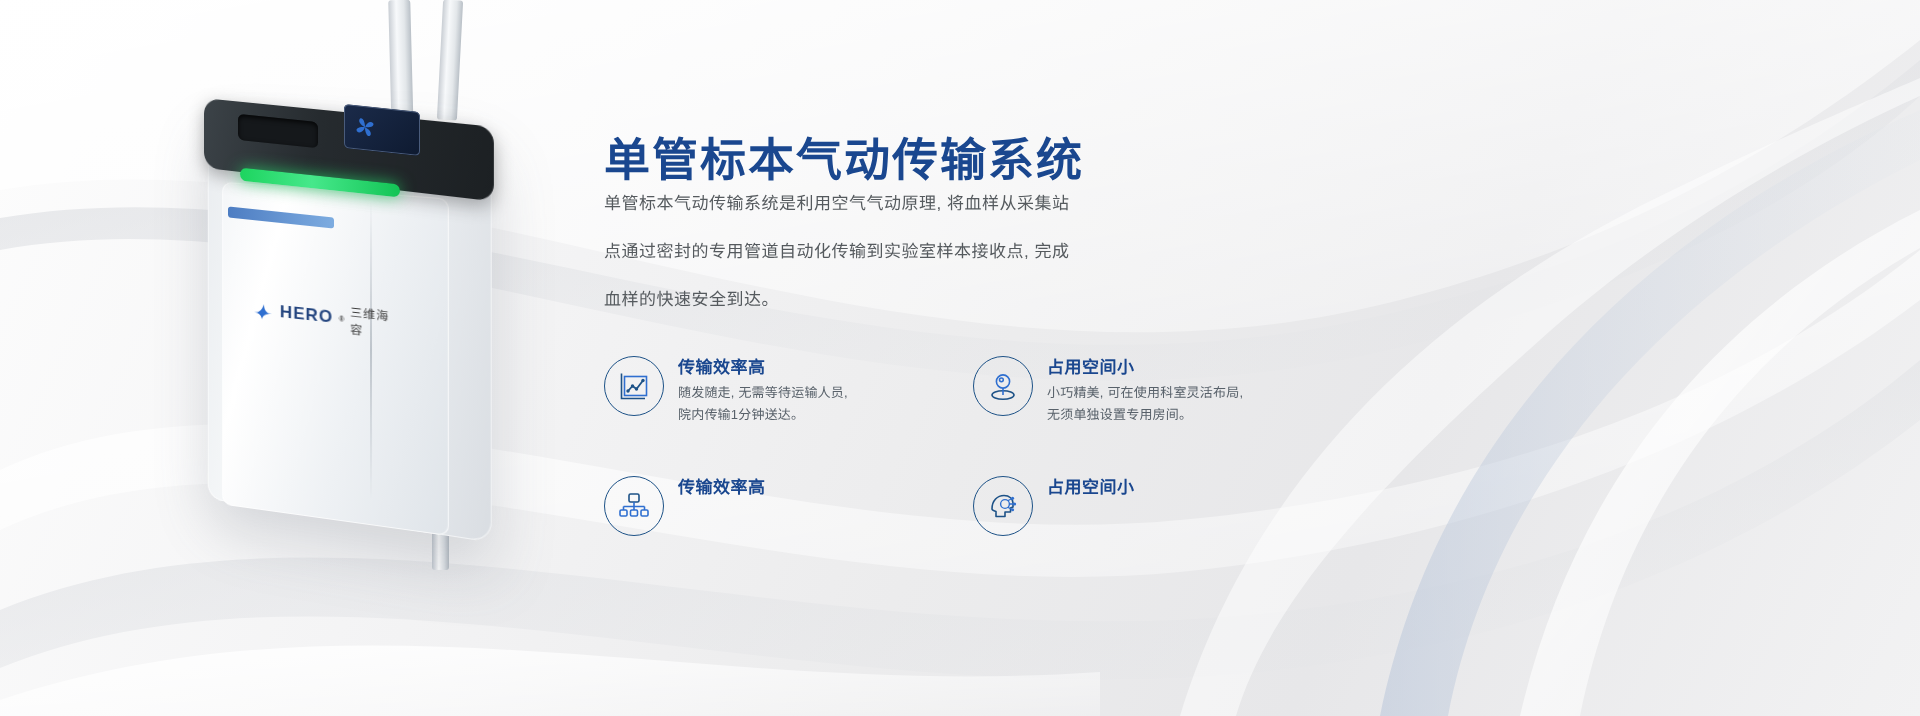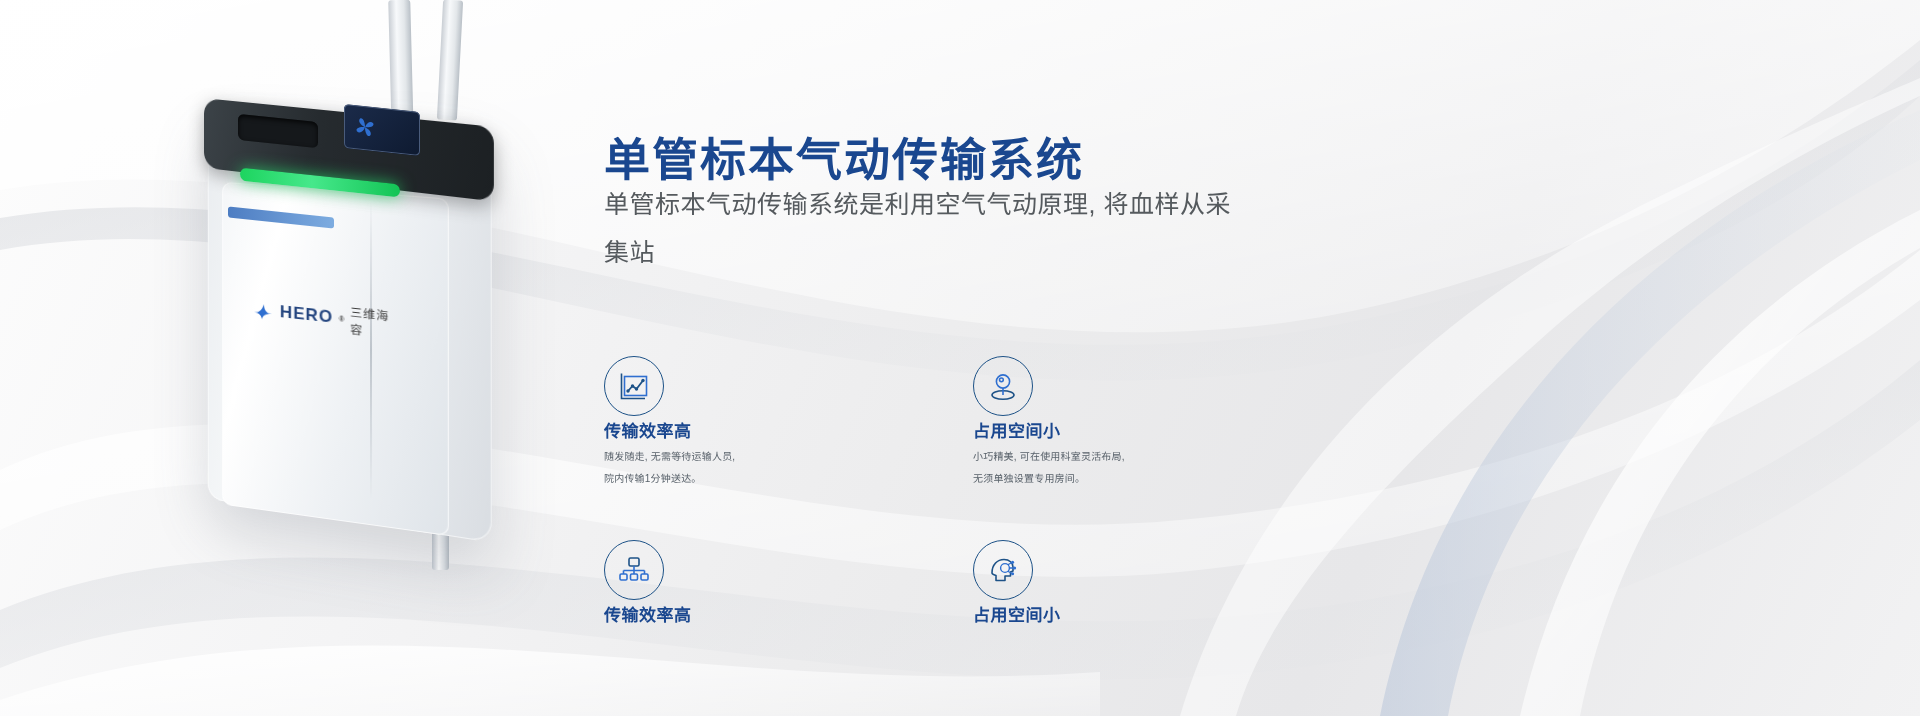--- a/index.html
+++ b/index.html
@@ -83,34 +83,34 @@
   
   .content{position:absolute;left:604px;top:4px;width:1300px;height:716px;}
   .title{
     position:absolute;left:0;top:88px;
     font-size:46px;font-weight:bold;color:#1a478f;letter-spacing:2px;
     font-family:"DejaVu Sans","Liberation Sans",sans-serif;
     white-space:nowrap;
   }
   .desc{
     position:absolute;left:0;top:176px;width:650px;
-    font-size:25px;color:#555a5e;line-height:48px;letter-spacing:.5px;
+    font-size:17px;color:#555a5e;line-height:48px;letter-spacing:.5px;
   }
   .features{position:absolute;left:0;top:348px;width:680px;}
   .feat-row{display:flex;}
-  .feature{display:flex;align-items:flex-start;width:340px;margin-bottom:46px;flex-direction:column;}
+  .feature{display:flex;align-items:flex-start;width:340px;margin-bottom:46px;}
   .feat-icon{
     flex:0 0 58px;width:58px;height:58px;border-radius:50%;
     border:1.6px solid #1d5287;display:flex;align-items:center;justify-content:center;
     margin-right:14px;margin-top:4px;
   }
   .feat-txt{padding-top:1px;}
   .feat-title{font-size:17px;font-weight:bold;color:#1a478f;letter-spacing:.5px;margin-bottom:4px;}
-  .feat-desc{font-size:10px;color:#58616a;line-height:22px;letter-spacing:.2px;white-space:pre-line;}
-  .col2{margin-left:58px;justify-content:center;}
+  .feat-desc{font-size:13px;color:#58616a;line-height:22px;letter-spacing:.2px;white-space:pre-line;}
+  .col2{margin-left:58px;}
 </style>
 </head>
 <body>
 
 <div class="banner">
 
   <svg class="bg-curves" viewBox="0 0 1920 716" preserveAspectRatio="none">
     <defs>
       <linearGradient id="gwhite" x1="0" y1="0" x2="1" y2="1">
         <stop offset="0%" stop-color="#ffffff" stop-opacity="0.95"></stop>
@@ -167,20 +167,22 @@
       <span class="logo-cn">三维海容</span>
     </div>
   </div>
 
   <div class="content">
 
     <h1 class="title">单管标本气动传输系统</h1>
 
     <div class="desc">
       <div>单管标本气动传输系统是利用空气气动原理, 将血样从采集站</div>
+      <div>点通过密封的专用管道自动化传输到实验室样本接收点, 完成</div>
+      <div>血样的快速安全到达。</div>
     </div>
 
     <div class="features">
 
       <div class="feat-row">
 
         <div class="feature">
           <div class="feat-icon">
             <svg width="34" height="34" viewBox="0 0 34 34" fill="none">
               <rect x="7.5" y="7.5" width="22" height="19" stroke="#2f6fd0" stroke-width="1.6"></rect>

